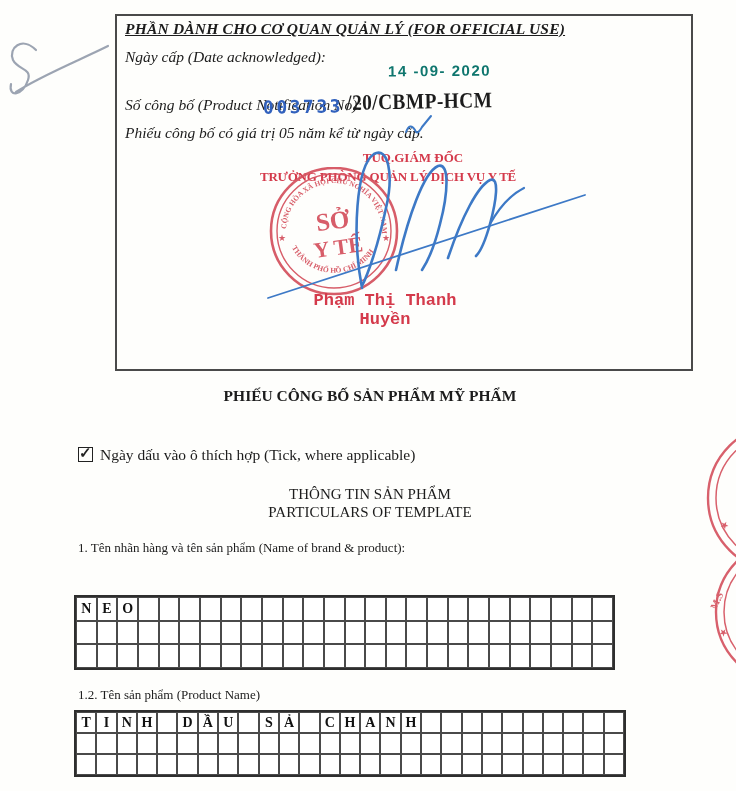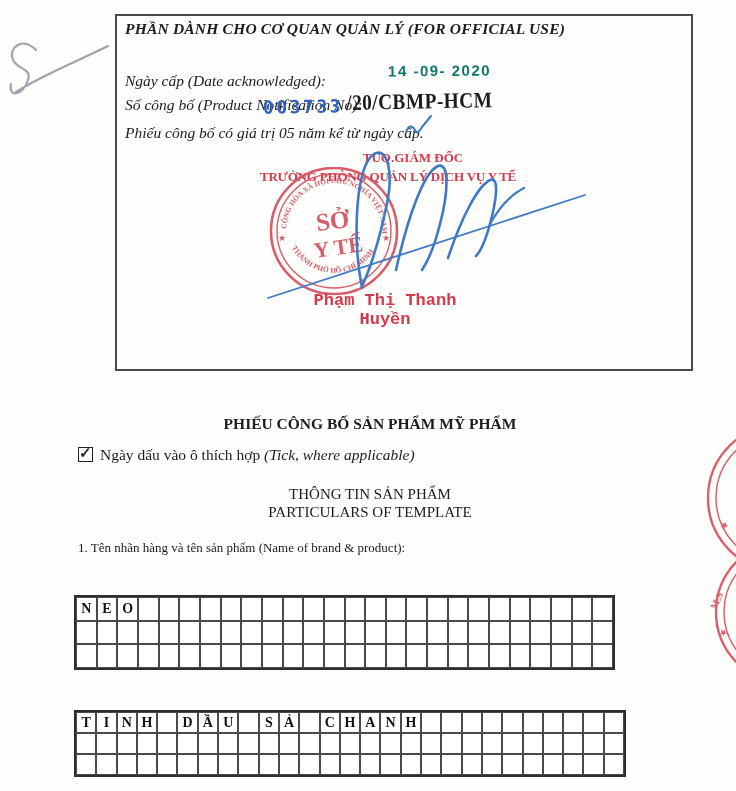--- a/index.html
+++ b/index.html
@@ -3,23 +3,23 @@
 <meta charset="utf-8">
 <style>
   html,body{margin:0;padding:0;background:#e8e8e8;}
   .page{position:relative;width:736px;height:791px;background:#fefefc;overflow:hidden;
         font-family:"Liberation Serif",serif;color:#1c1c1c;}
   .abs{position:absolute;}
 
   
   .official-box{left:115px;top:14px;width:574px;height:353px;border:2px solid #4a4a4a;}
   .box-title{left:125px;top:20px;font-size:15.5px;font-style:italic;font-weight:700;
-             letter-spacing:.2px;}
+             text-decoration:underline;letter-spacing:.2px;}
   .box-line{font-size:15.5px;font-style:italic;}
-  .date-label{left:125px;top:72px;}
+  .date-label{left:125px;top:48px;}
   .notif-label{left:125px;top:96px;}
   .validity-label{left:125px;top:124px;}
   .date-stamp{left:372px;top:62px;font-family:"Liberation Sans",sans-serif;font-weight:700;
               font-size:15px;letter-spacing:1.5px;color:#0f766e;transform:rotate(-.5deg);margin-left:16px;}
   .notif-number{left:263px;top:96px;font-family:"DejaVu Sans Mono",monospace;font-weight:700;
                 font-size:18px;letter-spacing:2.5px;transform:rotate(-1deg);}
   .notif-code{left:346px;top:90px;font-weight:700;font-size:22px;letter-spacing:.5px;
               transform:scaleX(.88) rotate(-1deg);transform-origin:left top;}
 
   
@@ -28,26 +28,26 @@
            letter-spacing:-.2px;}
   .signer-name{left:285px;top:291px;width:200px;text-align:center;font-size:17px;font-weight:700;font-family:Liberation Mono, monospace;}
   .red{color:#d43a4b;}
   .seal-svg{left:265px;top:167px;}
   .sig-svg{left:240px;top:108px;}
   .side-svg{left:640px;top:420px;}
   .hand-svg{left:2px;top:28px;}
 
   
   .doc-title{left:35px;top:386px;width:670px;text-align:center;font-weight:700;
-             font-size:15.5px;line-height:19px;margin-top:28px;}
+             font-size:15.5px;line-height:19px;}
   .tick-line{left:78px;top:446px;font-size:15.5px;}
   .tickbox{display:inline-block;width:13px;height:13px;border:1.6px solid #222;
            vertical-align:-2px;margin-right:7px;position:relative;}
   .tickbox .mark{position:absolute;left:0px;top:-4px;font-size:15px;font-weight:700;color:#222;}
-  .italic{font-style:italic;}
+  .italic{}
   .section-header{left:35px;top:485px;width:670px;text-align:center;font-weight:400;
                   font-size:15px;line-height:18px;}
   .field-label{font-size:13px;}
   .item1{left:78px;top:540px;}
   .item11{left:78px;top:568px;}
   .item12{left:78px;top:687px;}
 
   
   .letter-grid{display:grid;grid-auto-rows:1fr;border:2px solid #2e2e2e;background:#fff;}
   .grid-brand{left:74px;top:595px;width:537px;height:71px;}
@@ -201,20 +201,21 @@
       <div class="grid-cell"></div>
       <div class="grid-cell"></div>
       <div class="grid-cell"></div>
       <div class="grid-cell"></div>
       <div class="grid-cell"></div>
       <div class="grid-cell"></div>
       <div class="grid-cell"></div>
       <div class="grid-cell"></div>
     </div>
 
+  <div class="abs field-label item12">1.2. Tên sản phẩm (Product Name)</div>
 
   <div class="abs letter-grid grid-product" style="grid-template-columns: repeat(27, 1fr);">
       <div class="grid-cell">T</div>
       <div class="grid-cell">I</div>
       <div class="grid-cell">N</div>
       <div class="grid-cell">H</div>
       <div class="grid-cell"></div>
       <div class="grid-cell">D</div>
       <div class="grid-cell">Ầ</div>
       <div class="grid-cell">U</div>

